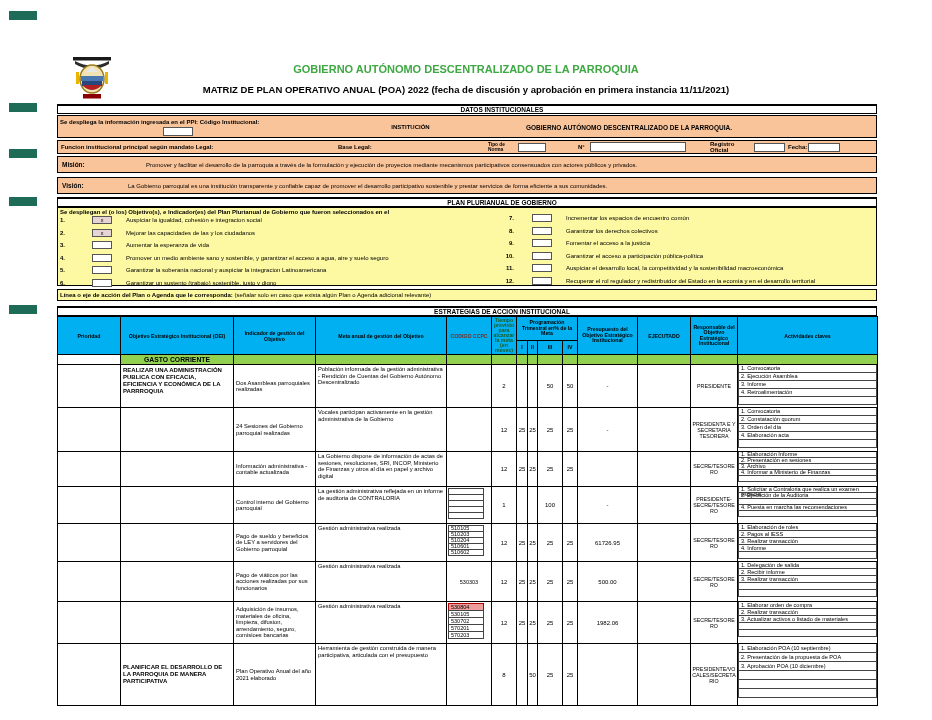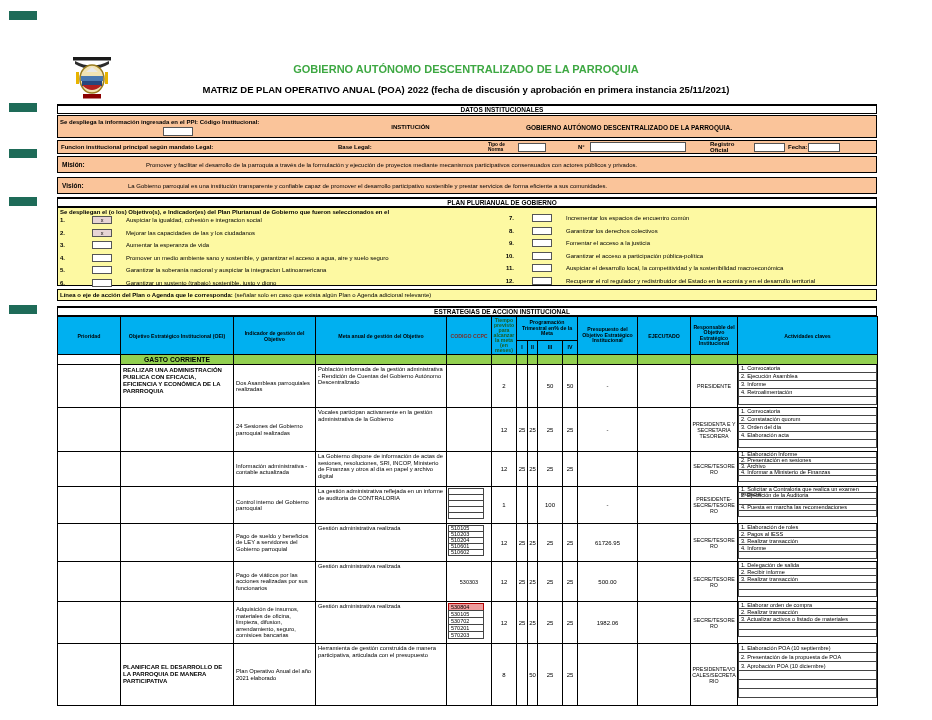--- a/index.html
+++ b/index.html
@@ -101,21 +101,21 @@
     <path d="M9,22 h22 v5 H9 Z" fill="#4a78b0"></path>
     <path d="M10,27 h20 v5 H10 Z" fill="#27477e"></path>
     <path d="M11,32 q9,8 18,0 v-1 H11 Z" fill="#b02020"></path>
     <path d="M14,18 l6,-5 6,5 Z" fill="#e8e8e8"></path>
     <rect x="4" y="18" width="3" height="12" fill="#e8b400"></rect>
     <rect x="33" y="18" width="3" height="12" fill="#e8b400"></rect>
     <rect x="11" y="40" width="18" height="4.5" fill="#8B0000"></rect>
   </svg>
 
   <div class="title1">GOBIERNO AUTÓNOMO DESCENTRALIZADO DE LA PARROQUIA</div>
-  <div class="title2">MATRIZ DE PLAN OPERATIVO ANUAL (POA) 2022 (fecha de discusión y aprobación en primera instancia 25/11/2021)</div>
+  <div class="title2">MATRIZ DE PLAN OPERATIVO ANUAL (POA) 2022 (fecha de discusión y aprobación en primera instancia 11/11/2021)</div>
 
   <div class="content">
 
     <div class="section-bar" style="top:1px;">DATOS INSTITUCIONALES</div>
 
     <div class="orange row-a" style="top:12px;">
       <div class="c1">
         <span>Se despliega la información ingresada en el PPI:   Código Institucional:</span>
         <span class="inp"></span>
       </div>

